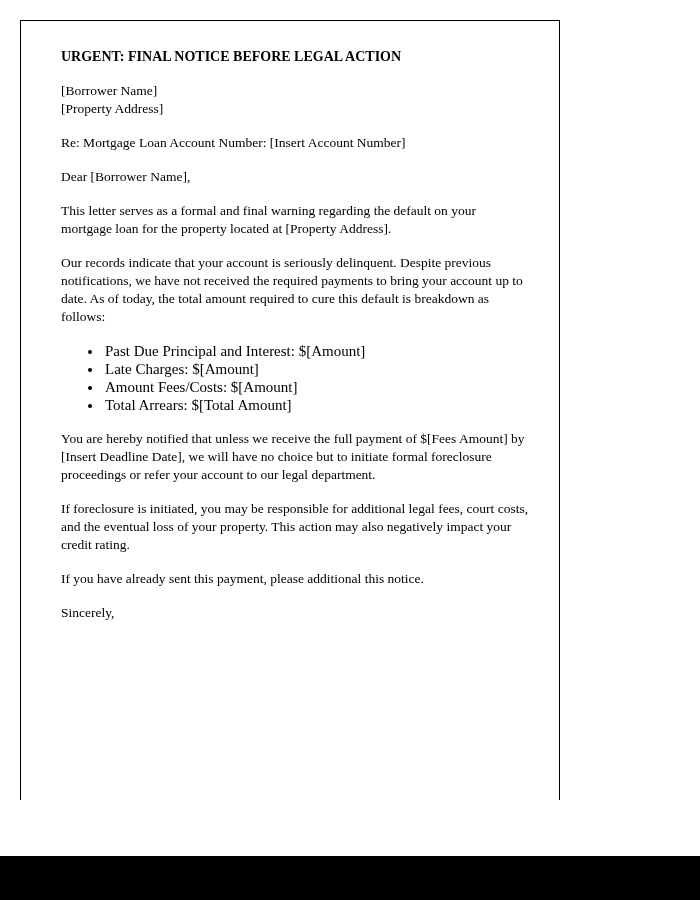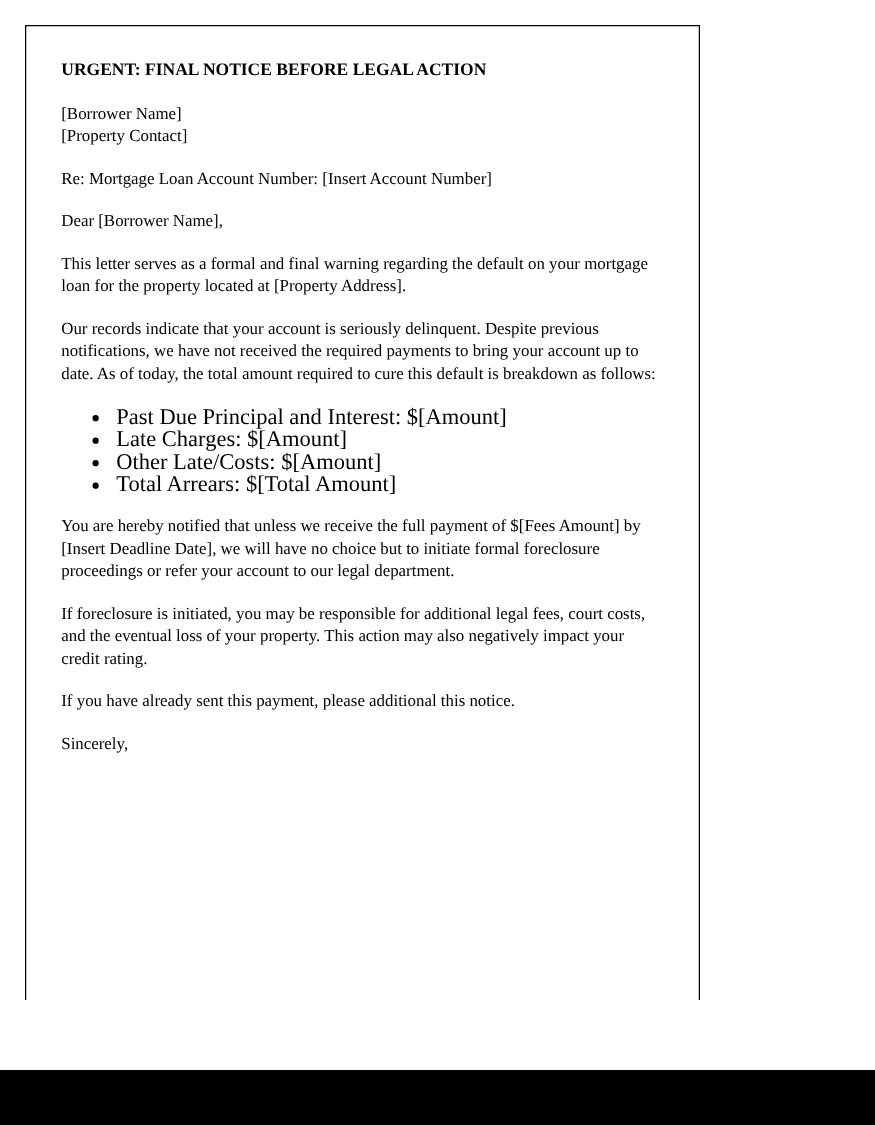--- a/index.html
+++ b/index.html
@@ -17,21 +17,21 @@
   }
   .letter-box {
     position: absolute;
     left: 20px;
     top: 20px;
     width: 540px;
     height: 780px;
     border: 1px solid #000000;
     border-bottom: none;
     box-sizing: border-box;
-    padding: 27px 30px 0 28px;
+    padding: 27px 30px 0 40px;
     background: #ffffff;
     overflow: hidden;
   }
   .letter-box p,
   .letter-box .block {
     margin: 0 0 16px 0;
     font-size: 13.5px;
     line-height: 18px;
   }
   .line {
@@ -41,21 +41,21 @@
   .title {
     font-weight: bold;
     font-size: 14px;
     margin: 0 0 16px 0;
     line-height: 18px;
   }
   .bold { font-weight: normal; }
   ul.arrears-list {
     margin: 0 0 16px 0;
     padding: 0 0 0 42px;
-    font-size: 18px;
+    font-size: 15px;
     line-height: 18px;
   }
   ul.arrears-list li {
     margin: 0;
     padding-left: 2px;
   }
   .footer-bar {
     position: absolute;
     left: 0;
     bottom: 0;
@@ -67,35 +67,35 @@
 </head>
 <body>
 
 <div class="letter-box">
 
   <div class="title">URGENT: FINAL NOTICE BEFORE LEGAL ACTION</div>
 
 
   <div class="block">
     <div class="line">[Borrower Name]</div>
-    <div class="line">[Property Contact]</div>
+    <div class="line">[Property Address]</div>
   </div>
 
   <p class="bold">Re: Mortgage Loan Account Number: [Insert Account Number]</p>
 
   <p>Dear [Borrower Name],</p>
 
   <p>This letter serves as a formal and final warning regarding the default on your mortgage loan for the property located at [Property Address].</p>
 
   <p>Our records indicate that your account is seriously delinquent. Despite previous notifications, we have not received the required payments to bring your account up to date. As of today, the total amount required to cure this default is breakdown as follows:</p>
 
   <ul class="arrears-list">
     <li>Past Due Principal and Interest: $[Amount]</li>
     <li>Late Charges: $[Amount]</li>
-    <li>Other Late/Costs: $[Amount]</li>
+    <li>Amount Fees/Costs: $[Amount]</li>
     <li class="bold">Total Arrears: $[Total Amount]</li>
   </ul>
 
   <p><span>You are hereby notified that unless we receive the full payment of </span><span class="bold">$[Fees Amount]</span><span> by </span><span class="bold">[Insert Deadline Date]</span><span>, we will have no choice but to initiate formal foreclosure proceedings or refer your account to our legal department.</span></p>
 
   <p>If foreclosure is initiated, you may be responsible for additional legal fees, court costs, and the eventual loss of your property. This action may also negatively impact your credit rating.</p>
 
 
   <p>If you have already sent this payment, please additional this notice.</p>
 

